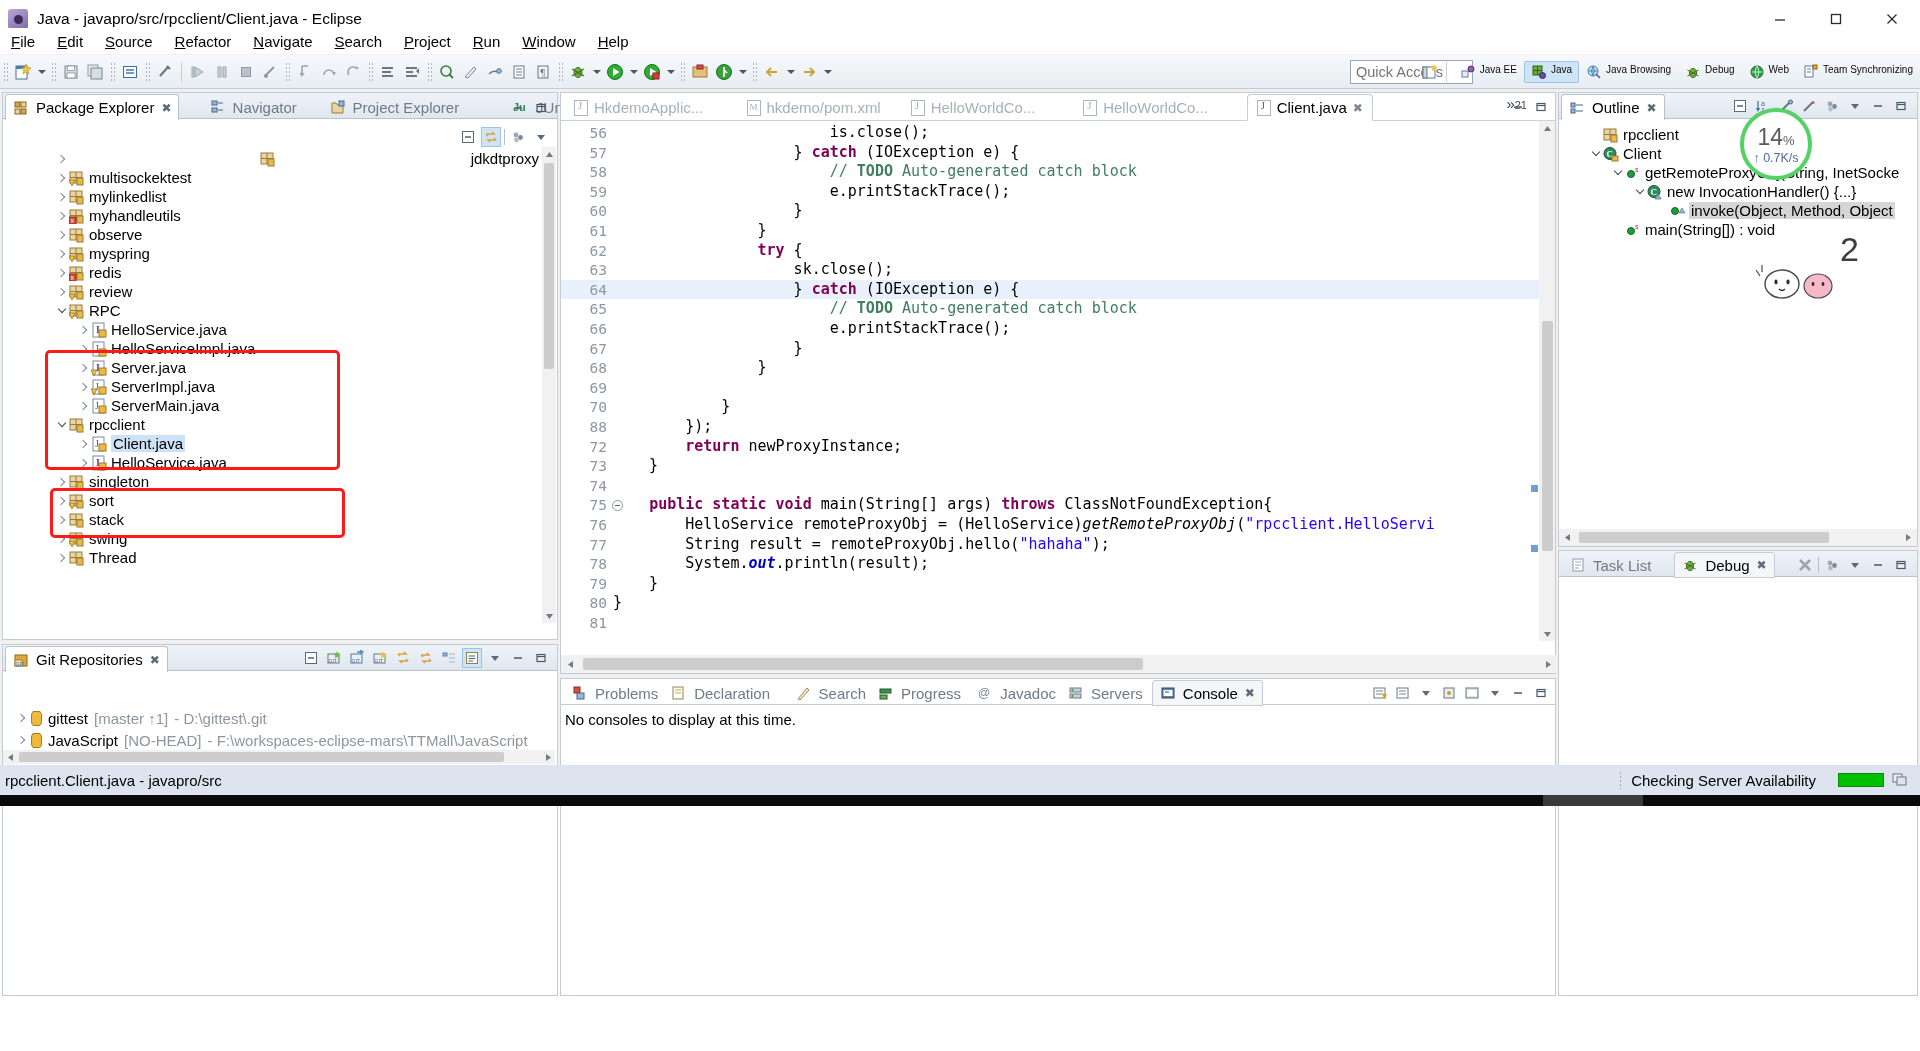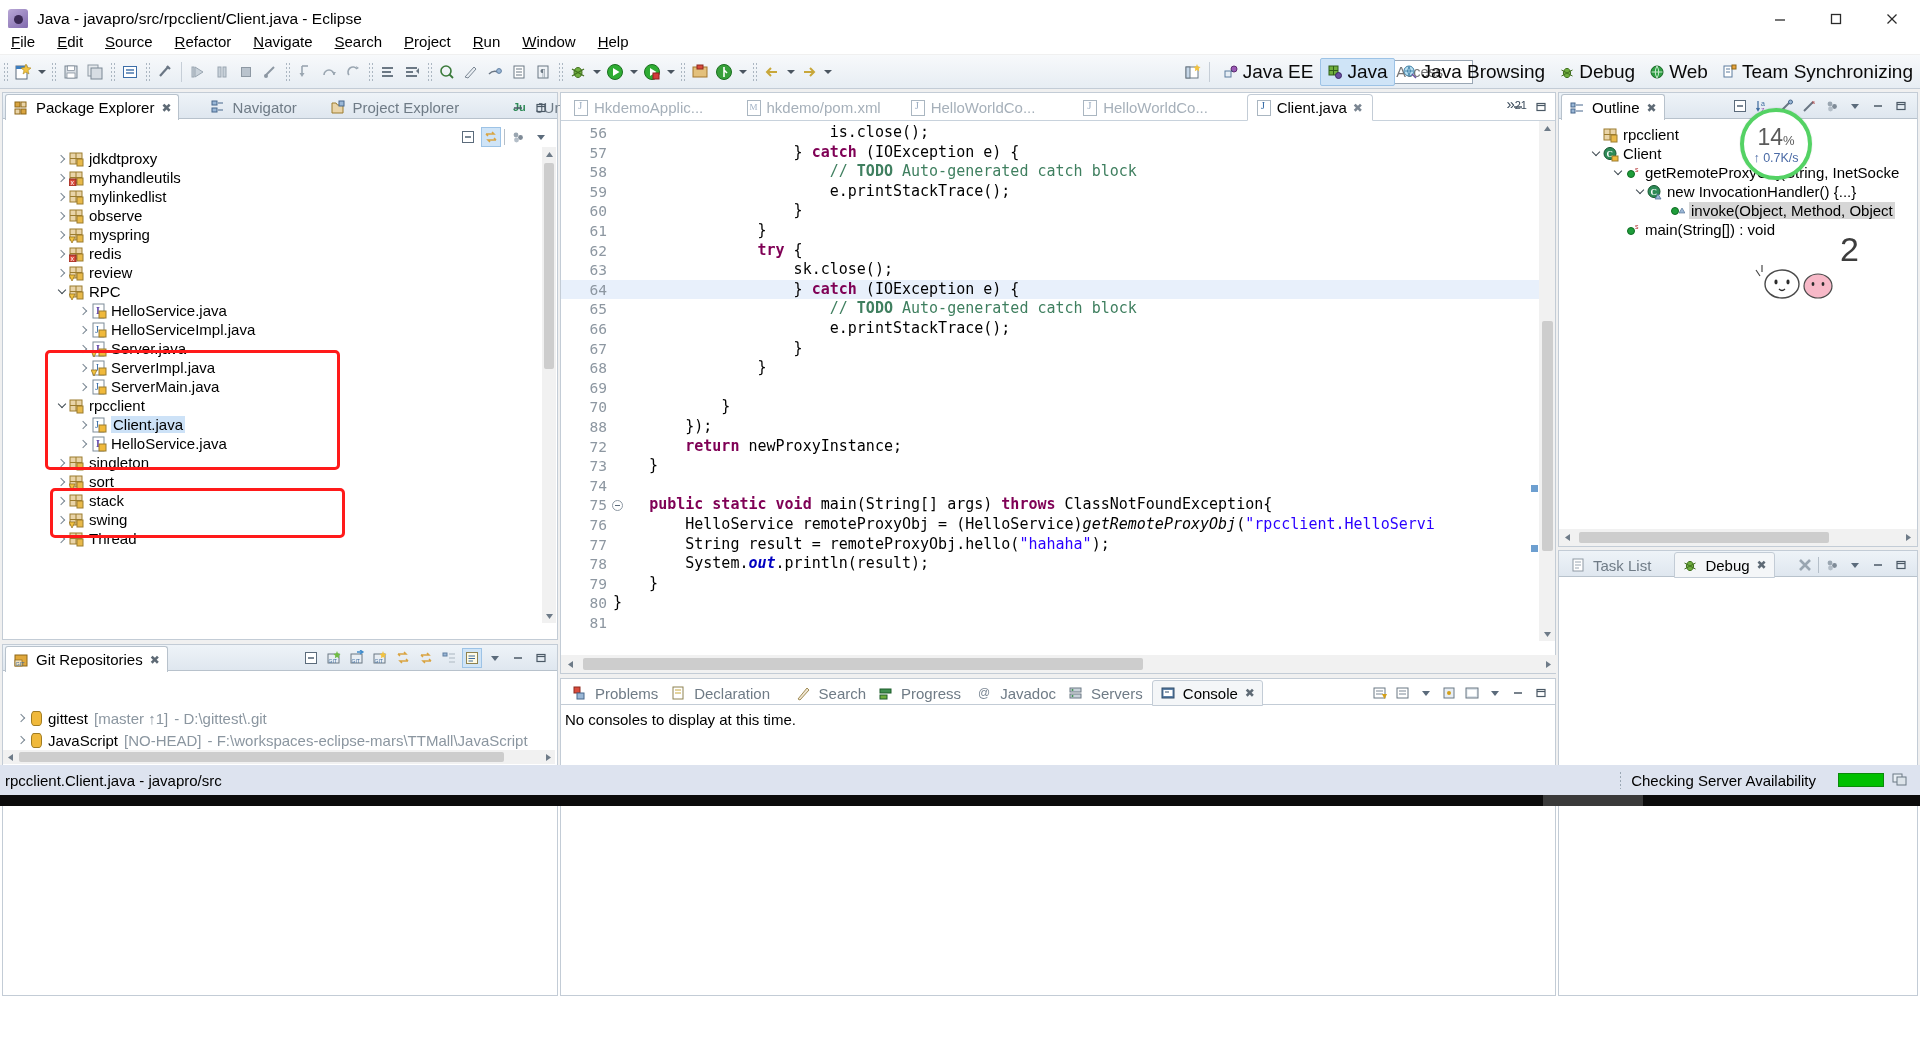--- a/index.html
+++ b/index.html
@@ -55,21 +55,21 @@
   .tb-sep { width:1px; height:20px; background:#c6ced7; margin:0 4px; }
   .tb-arrow { width: 13px; height: 22px; display:flex; align-items:center; justify-content:center; }
   .tb-arrow::after { content:""; border-left:4px solid transparent; border-right:4px solid transparent; border-top:4px solid #4a5560; }
 
   .quick-access {
     position:absolute; right: 447px; top: 60px;
     width: 123px; height: 24px; background:#fff; border:1px solid #9aa7b4;
     font-size: 14.5px; color:#6b7680; padding: 2px 5px; line-height:19px;
   }
   .persp-bar { position:absolute; right: 0; top: 56px; height: 32px; display:flex; align-items:center; }
-  .persp-item { display:flex; align-items:center; gap:4px; padding: 3px 7px; font-size: 19px; color:#0a0a0a; border-radius:2px; }
+  .persp-item { display:flex; gap:4px; padding: 3px 7px; font-size: 10px; color:#0a0a0a; border-radius:2px; }
   .persp-item.active { background: #cfe4f7; border:1px solid #9dc3e6; padding: 2px 6px; }
 
   
   .panel { position: absolute; background: #fff; }
   .tabstrip { position:absolute; left:0; top:0; height: 26px; width:100%;
     background: linear-gradient(#eef3f8,#dfe7ef); border-bottom:1px solid #b8c2cc; }
   .vtab { position:absolute; top:2px; height:24px; display:flex; align-items:center; gap:5px;
     padding: 0 7px; font-size: 15px; color:#6f7b86; }
   .vtab.active { background:#fff; color:#000; border:1px solid #b8c2cc; border-bottom:none;
      border-radius: 3px 3px 0 0; top:1px; height:26px; }
@@ -515,51 +515,62 @@
           </svg>
       </div>
       <div class="vt-btn">
         <svg width="14" height="14">
             <rect x="3" y="3.5" width="8" height="7" fill="none" stroke="#4b5966" stroke-width="1.2"></rect>
             <line x1="3" y1="5.5" x2="11" y2="5.5" stroke="#4b5966" stroke-width="1.2"></line>
           </svg>
       </div>
     </div>
     <div class="tree" style="left:2px; top:56px; right:18px; bottom:18px;" id="pe-tree">
+        <div class="row" style="padding-left: 50px; justify-content: space-between;">
+          <span class="twisty r"></span>
+          <span class="ic"><svg width="16" height="16">
+              <rect x="1" y="2" width="12" height="11" fill="#e9d4a8" stroke="#9c7c2e"></rect>
+              <line x1="1" y1="7.5" x2="13" y2="7.5" stroke="#9c7c2e"></line>
+              <line x1="7" y1="2" x2="7" y2="13" stroke="#9c7c2e"></line>
+              <rect x="8" y="8" width="6" height="7" fill="#e8b94a" stroke="#9c7c2e"></rect>
+            </svg></span>
+          <span class="lbl">jdkdtproxy</span>
+        </div>
         <div class="row" style="padding-left: 50px;">
           <span class="twisty r"></span>
           <span class="ic"><svg width="16" height="16">
               <rect x="1" y="2" width="12" height="11" fill="#e9d4a8" stroke="#9c7c2e"></rect>
               <line x1="1" y1="7.5" x2="13" y2="7.5" stroke="#9c7c2e"></line>
               <line x1="7" y1="2" x2="7" y2="13" stroke="#9c7c2e"></line>
               <rect x="8" y="8" width="6" height="7" fill="#e8b94a" stroke="#9c7c2e"></rect>
-            </svg></span>
-          <span class="lbl">jdkdtproxy</span>
+              <polygon points="3,16 0,10 6,10" fill="#f2c341" stroke="#8e6716" stroke-width=".7"></polygon>
+            </svg></span>
+          <span class="lbl">multisockektest</span>
+        </div>
+        <div class="row" style="padding-left: 50px;">
+          <span class="twisty r"></span>
+          <span class="ic"><svg width="16" height="16">
+              <rect x="1" y="2" width="12" height="11" fill="#e9d4a8" stroke="#9c7c2e"></rect>
+              <line x1="1" y1="7.5" x2="13" y2="7.5" stroke="#9c7c2e"></line>
+              <line x1="7" y1="2" x2="7" y2="13" stroke="#9c7c2e"></line>
+              <rect x="8" y="8" width="6" height="7" fill="#e8b94a" stroke="#9c7c2e"></rect>
+            </svg></span>
+          <span class="lbl">mylinkedlist</span>
         </div>
         <div class="row" style="padding-left: 50px;">
           <span class="twisty r"></span>
           <span class="ic"><svg width="16" height="16">
               <rect x="1" y="2" width="12" height="11" fill="#e9d4a8" stroke="#9c7c2e"></rect>
               <line x1="1" y1="7.5" x2="13" y2="7.5" stroke="#9c7c2e"></line>
               <line x1="7" y1="2" x2="7" y2="13" stroke="#9c7c2e"></line>
               <rect x="8" y="8" width="6" height="7" fill="#e8b94a" stroke="#9c7c2e"></rect>
               <rect x="0" y="9" width="7" height="7" fill="#d94b3c" stroke="#8d2b20"></rect>
               <text x="1.5" y="15" font-size="7" fill="#fff" font-family="sans-serif">x</text>
             </svg></span>
           <span class="lbl">myhandleutils</span>
-        </div>
-        <div class="row" style="padding-left: 50px;">
-          <span class="twisty r"></span>
-          <span class="ic"><svg width="16" height="16">
-              <rect x="1" y="2" width="12" height="11" fill="#e9d4a8" stroke="#9c7c2e"></rect>
-              <line x1="1" y1="7.5" x2="13" y2="7.5" stroke="#9c7c2e"></line>
-              <line x1="7" y1="2" x2="7" y2="13" stroke="#9c7c2e"></line>
-              <rect x="8" y="8" width="6" height="7" fill="#e8b94a" stroke="#9c7c2e"></rect>
-            </svg></span>
-          <span class="lbl">mylinkedlist</span>
         </div>
         <div class="row" style="padding-left: 50px;">
           <span class="twisty r"></span>
           <span class="ic"><svg width="16" height="16">
               <rect x="1" y="2" width="12" height="11" fill="#e9d4a8" stroke="#9c7c2e"></rect>
               <line x1="1" y1="7.5" x2="13" y2="7.5" stroke="#9c7c2e"></line>
               <line x1="7" y1="2" x2="7" y2="13" stroke="#9c7c2e"></line>
               <rect x="8" y="8" width="6" height="7" fill="#e8b94a" stroke="#9c7c2e"></rect>
             </svg></span>
           <span class="lbl">observe</span>

